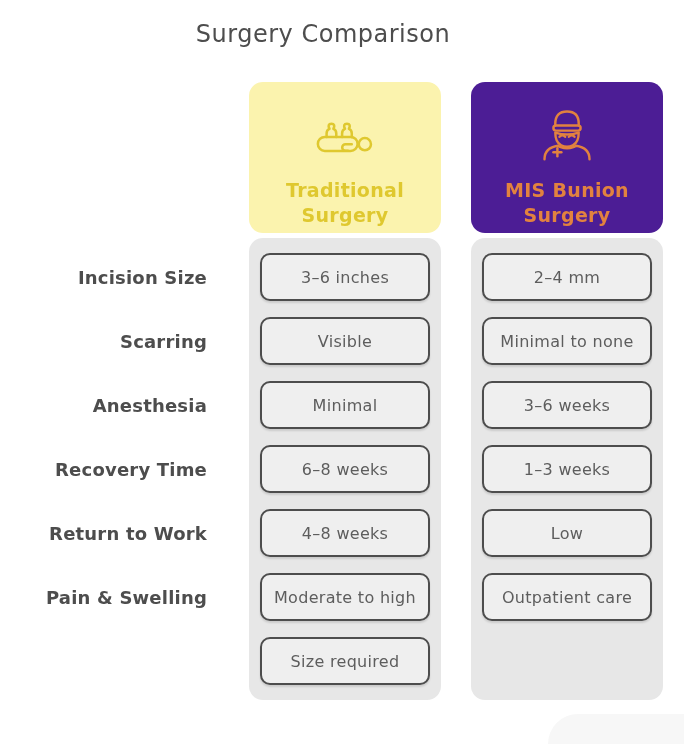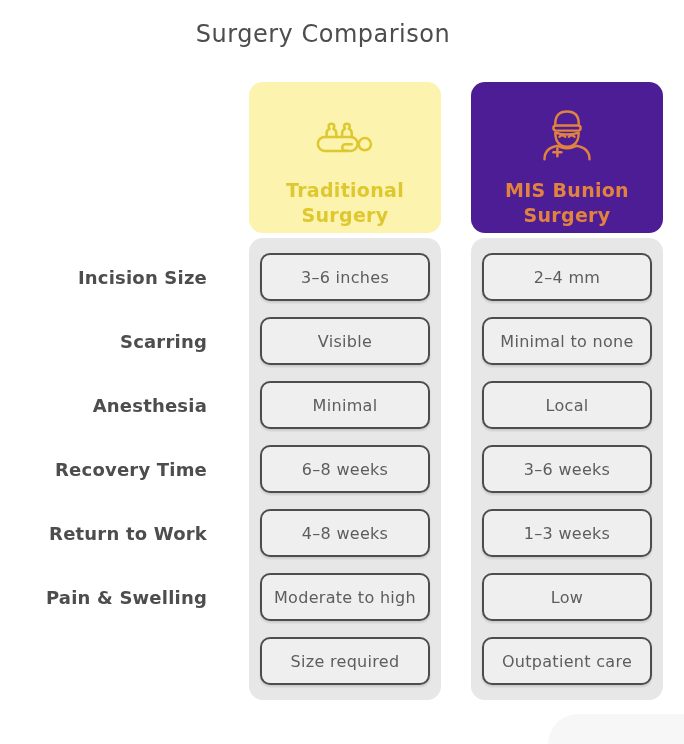--- a/index.html
+++ b/index.html
@@ -169,21 +169,20 @@
       <div class="value-cell">Minimal</div>
       <div class="value-cell">6–8 weeks</div>
       <div class="value-cell">4–8 weeks</div>
       <div class="value-cell">Moderate to high</div>
       <div class="value-cell">Size required</div>
     </div>
 
     <div class="column-stack">
       <div class="value-cell">2–4 mm</div>
       <div class="value-cell">Minimal to none</div>
-      <div class="value-cell">Local</div>
       <div class="value-cell">3–6 weeks</div>
       <div class="value-cell">1–3 weeks</div>
       <div class="value-cell">Low</div>
       <div class="value-cell">Outpatient care</div>
     </div>
 
   </div>
 
   <div class="watermark"></div>
 

